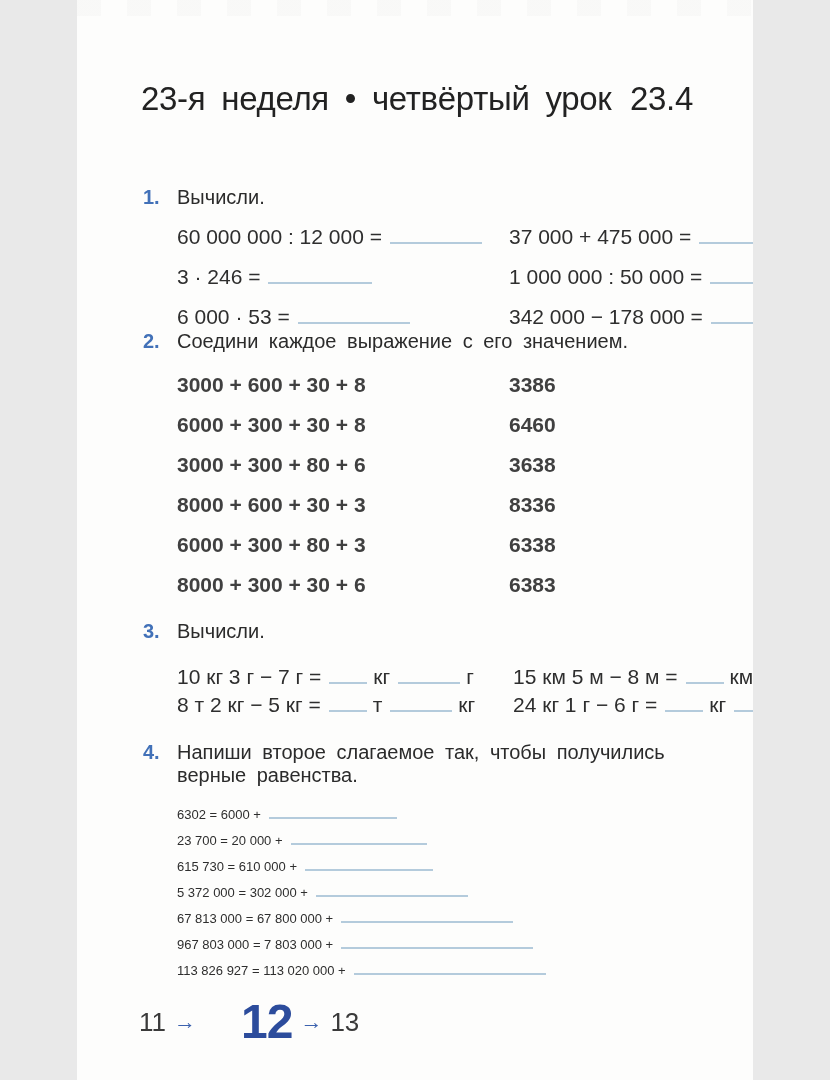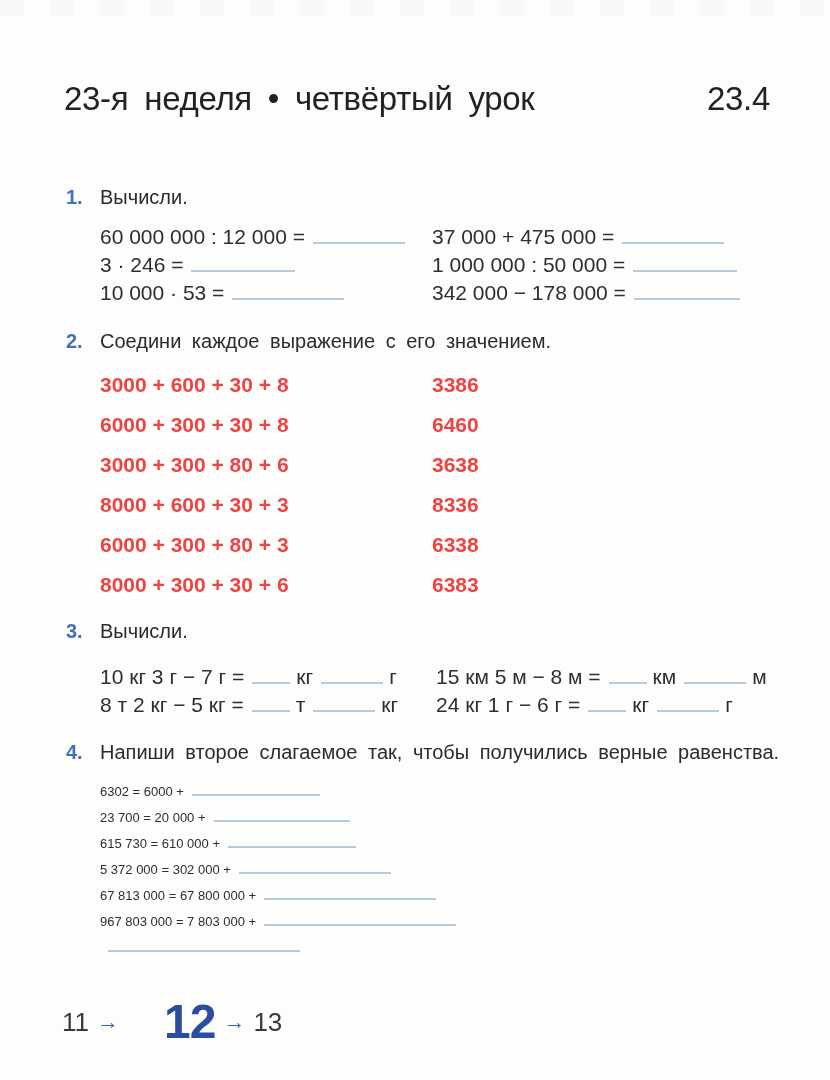--- a/index.html
+++ b/index.html
@@ -1,19 +1,19 @@
 <!DOCTYPE html>
 <html><head>
 <meta charset="utf-8">
 <style>
   * { box-sizing: border-box; }
   html, body { margin: 0; padding: 0; background: #e9e9e9; }
   .page {
     position: relative;
-    width: 830px;
+    width: 676px;
     height: 1080px;
     margin: 0 auto;
     background: #fdfdfc;
     font-family: "Liberation Sans", sans-serif;
     color: #2e2e2e;
     overflow: hidden;
   }
   
   .perf-strip {
     position: absolute; top: 0; left: 0; right: 0; height: 16px;
@@ -38,31 +38,31 @@
     border-bottom: 2px solid #b4cbdc;
     margin-left: 8px; margin-right: 6px;
     vertical-align: baseline;
   }
 
   
   .t1 { top: 186px; }
   .t1 .grid {
     margin: 17px 0 0 34px;
     display: grid; grid-template-columns: 332px 1fr;
-    row-gap: 6px; font-size: 21px; line-height: 22px;
+    row-gap: 18px; font-size: 21px; line-height: 22px;
   }
   .t1 .cell { white-space: nowrap; }
 
   
   .t2 { top: 330px; }
   .t2 .grid {
     margin: 21px 0 0 34px;
     display: grid; grid-template-columns: 332px 1fr;
     row-gap: 18px; font-size: 21px; line-height: 22px; font-weight: bold;
-    color: #ef4444;
+    color: #404040;
   }
 
   
   .t3 { top: 620px; }
   .t3 .grid {
     margin: 23px 0 6px 34px;
     display: grid; grid-template-columns: 336px 1fr;
     row-gap: 6px; font-size: 21px; line-height: 22px;
   }
   .t3 .cell { white-space: nowrap; }
@@ -105,21 +105,21 @@
       <div class="cell">
         <span>37 000 + 475 000 =</span><span class="blank" style="width:102px"></span>
       </div>
       <div class="cell">
         <span>3 · 246 =</span><span class="blank" style="width:104px"></span>
       </div>
       <div class="cell">
         <span>1 000 000 : 50 000 =</span><span class="blank" style="width:104px"></span>
       </div>
       <div class="cell">
-        <span>10 000 · 53 =</span><span class="blank" style="width:112px"></span>
+        <span>6 000 · 53 =</span><span class="blank" style="width:112px"></span>
       </div>
       <div class="cell">
         <span>342 000 − 178 000 =</span><span class="blank" style="width:106px"></span>
       </div>
     </div>
   </div>
 
   <div class="task t2">
     <div class="task-head">
       <span class="task-num">2.</span>
@@ -180,21 +180,21 @@
       <div class="eq-row">
         <span>5 372 000 = 302 000 +</span><span class="blank" style="width:152px"></span>
       </div>
       <div class="eq-row">
         <span>67 813 000 = 67 800 000 +</span><span class="blank" style="width:172px"></span>
       </div>
       <div class="eq-row">
         <span>967 803 000 = 7 803 000 +</span><span class="blank" style="width:192px"></span>
       </div>
       <div class="eq-row">
-        <span class="blank" style="width:192px"></span>
+        <span>113 826 927 = 113 020 000 +</span><span class="blank" style="width:192px"></span>
       </div>
     </div>
   </div>
 
   <div class="footer">
     <span class="pg">11</span>
     <span class="arrow">→</span>
     <span class="pg-cur">12</span>
     <span class="arrow">→</span>
     <span class="pg">13</span>

